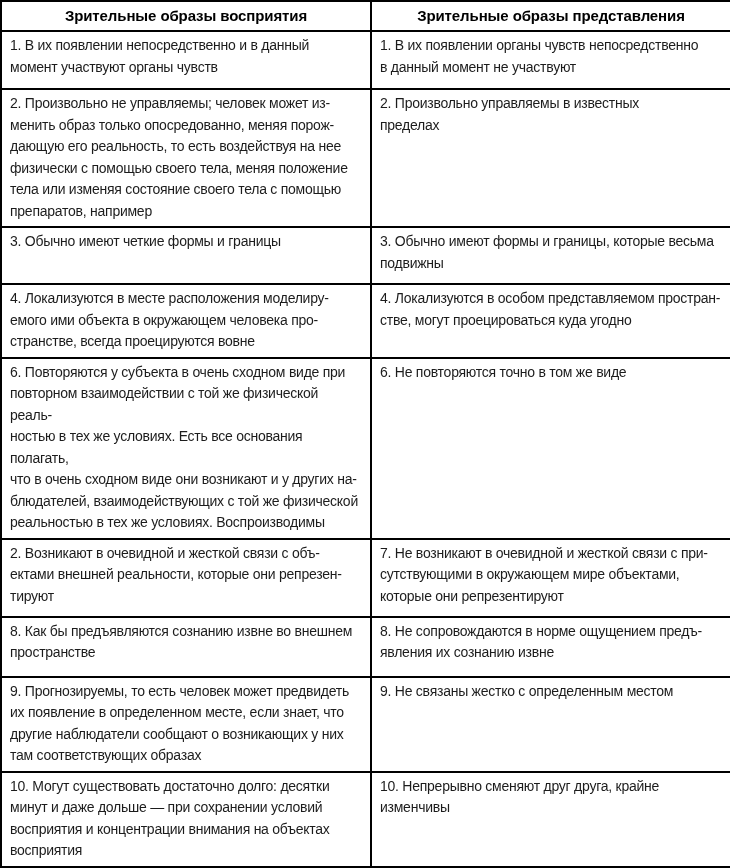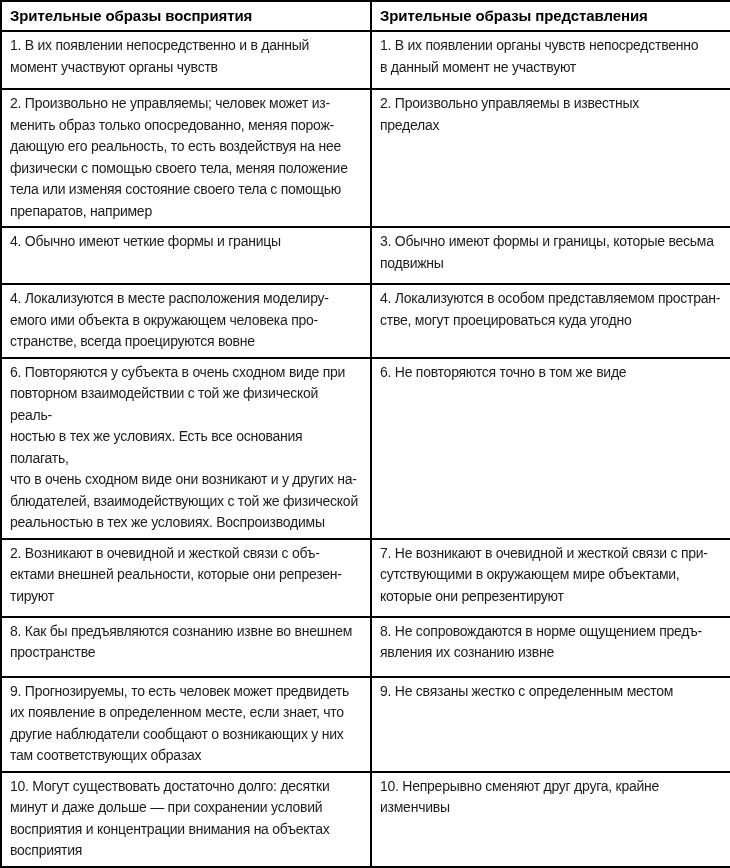--- a/index.html
+++ b/index.html
@@ -25,20 +25,21 @@
     text-align: left;
     box-sizing: border-box;
   }
   th {
     font-size: 15px;
     font-weight: bold;
     color: #000000;
     padding: 5px 8px 4px 8px;
     letter-spacing: -0.1px;
     height: 30px;
+    text-align: center;
   }
   td {
     font-size: 14px;
     line-height: 21.5px;
     letter-spacing: -0.25px;
     padding: 3px 7px 4px 8px;
     white-space: pre-line;
   }
   tr.r1  td { height: 58px; }
   tr.r2  td { height: 136px; margin-left: 16px; }
@@ -76,21 +77,21 @@
       <td>2. Произвольно не управляемы; человек может из-
 менить образ только опосредованно, меняя порож-
 дающую его реальность, то есть воздействуя на нее
 физически с помощью своего тела, меняя положение
 тела или изменяя состояние своего тела с помощью
 препаратов, например</td>
       <td>2. Произвольно управляемы в известных
 пределах</td>
     </tr>
     <tr class="r3">
-      <td>4. Обычно имеют четкие формы и границы</td>
+      <td>3. Обычно имеют четкие формы и границы</td>
       <td>3. Обычно имеют формы и границы, которые весьма
 подвижны</td>
     </tr>
     <tr class="r4">
       <td>4. Локализуются в месте расположения моделиру-
 емого ими объекта в окружающем человека про-
 странстве, всегда проецируются вовне</td>
       <td>4. Локализуются в особом представляемом простран-
 стве, могут проецироваться куда угодно</td>
     </tr>

